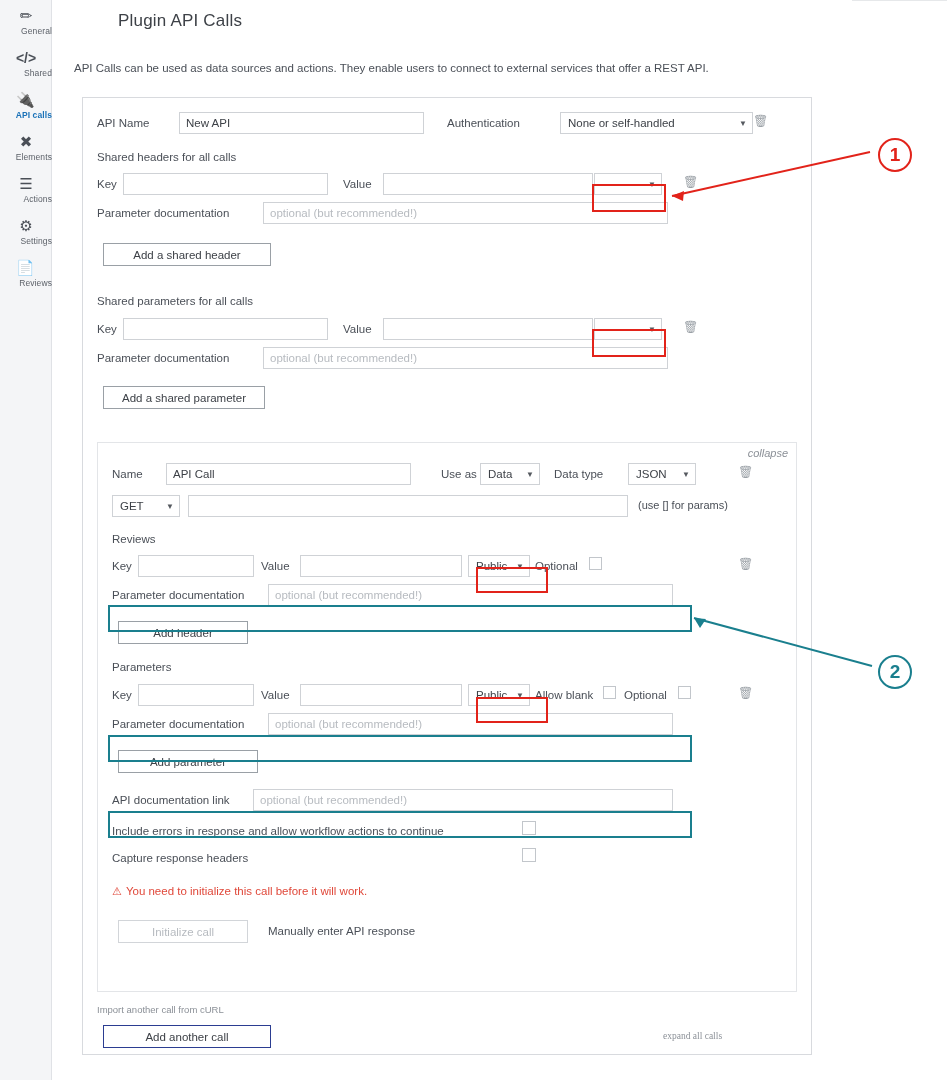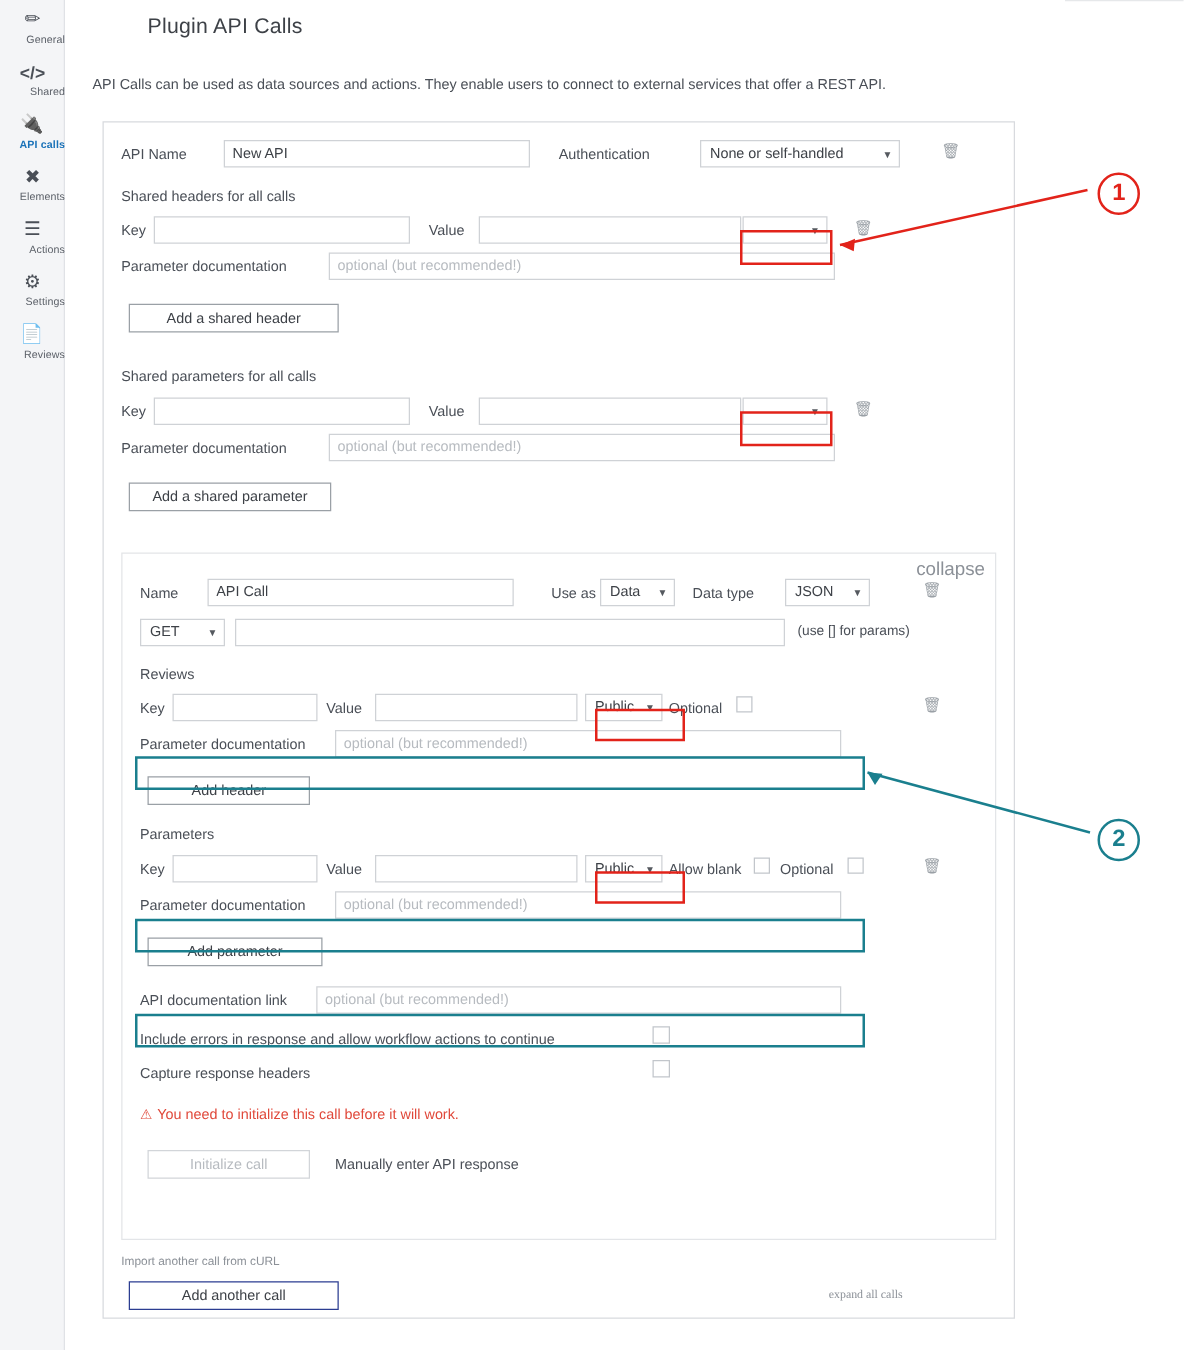--- a/index.html
+++ b/index.html
@@ -147,21 +147,21 @@
   .inner-card {
     position: absolute;
     left: 14px; top: 344px;
     width: 700px;
     height: 550px;
     border: 1px solid #e3e5e8;
     background: #fff;
   }
   .collapse-link {
     position: absolute; right: 8px; top: 4px;
-    font-size: 15px; color: #8b9097; cursor: pointer;
+    font-size: 11px; color: #8b9097; cursor: pointer; font-style: italic;
   }
   .hint { font-size: 11px; color: #4a4f57; }
   .warn { color: #e0483a; font-size: 11.5px; }
   .warn .tri { font-size: 11px; margin-right: 4px; }
 
   .small-link { font-size: 9.5px; color: #8b9097; }
 
   
   .anno-red { position: absolute; border: 2px solid #e2231a; pointer-events: none; }
   .anno-teal { position: absolute; border: 2px solid #1a7f8e; pointer-events: none; }
@@ -236,21 +236,21 @@
   <div id="card">
 
     <div class="row" style="left:14px; top:18px;">
       <span class="lbl">API Name</span>
     </div>
     <input class="txt row" style="left: 96px; top: 14px; width: 245px;" value="New API">
 
     <div class="row" style="left:364px; top:18px;">
       <span class="lbl">Authentication</span>
     </div>
-    <div class="dd row" style="left:477px; top:14px; width:160px;">
+    <div class="dd row" style="left:477px; top:14px; width:193px;">
       <span>None or self-handled</span>
       <span class="car">▼</span>
     </div>
     <div class="row trash" style="left:670px; top:17px;">🗑</div>
 
     <div class="row" style="left:14px; top:52px;">
       <span class="lbl">Shared headers for all calls</span>
     </div>
 
     <div class="row" style="left:14px; top:79px;">

